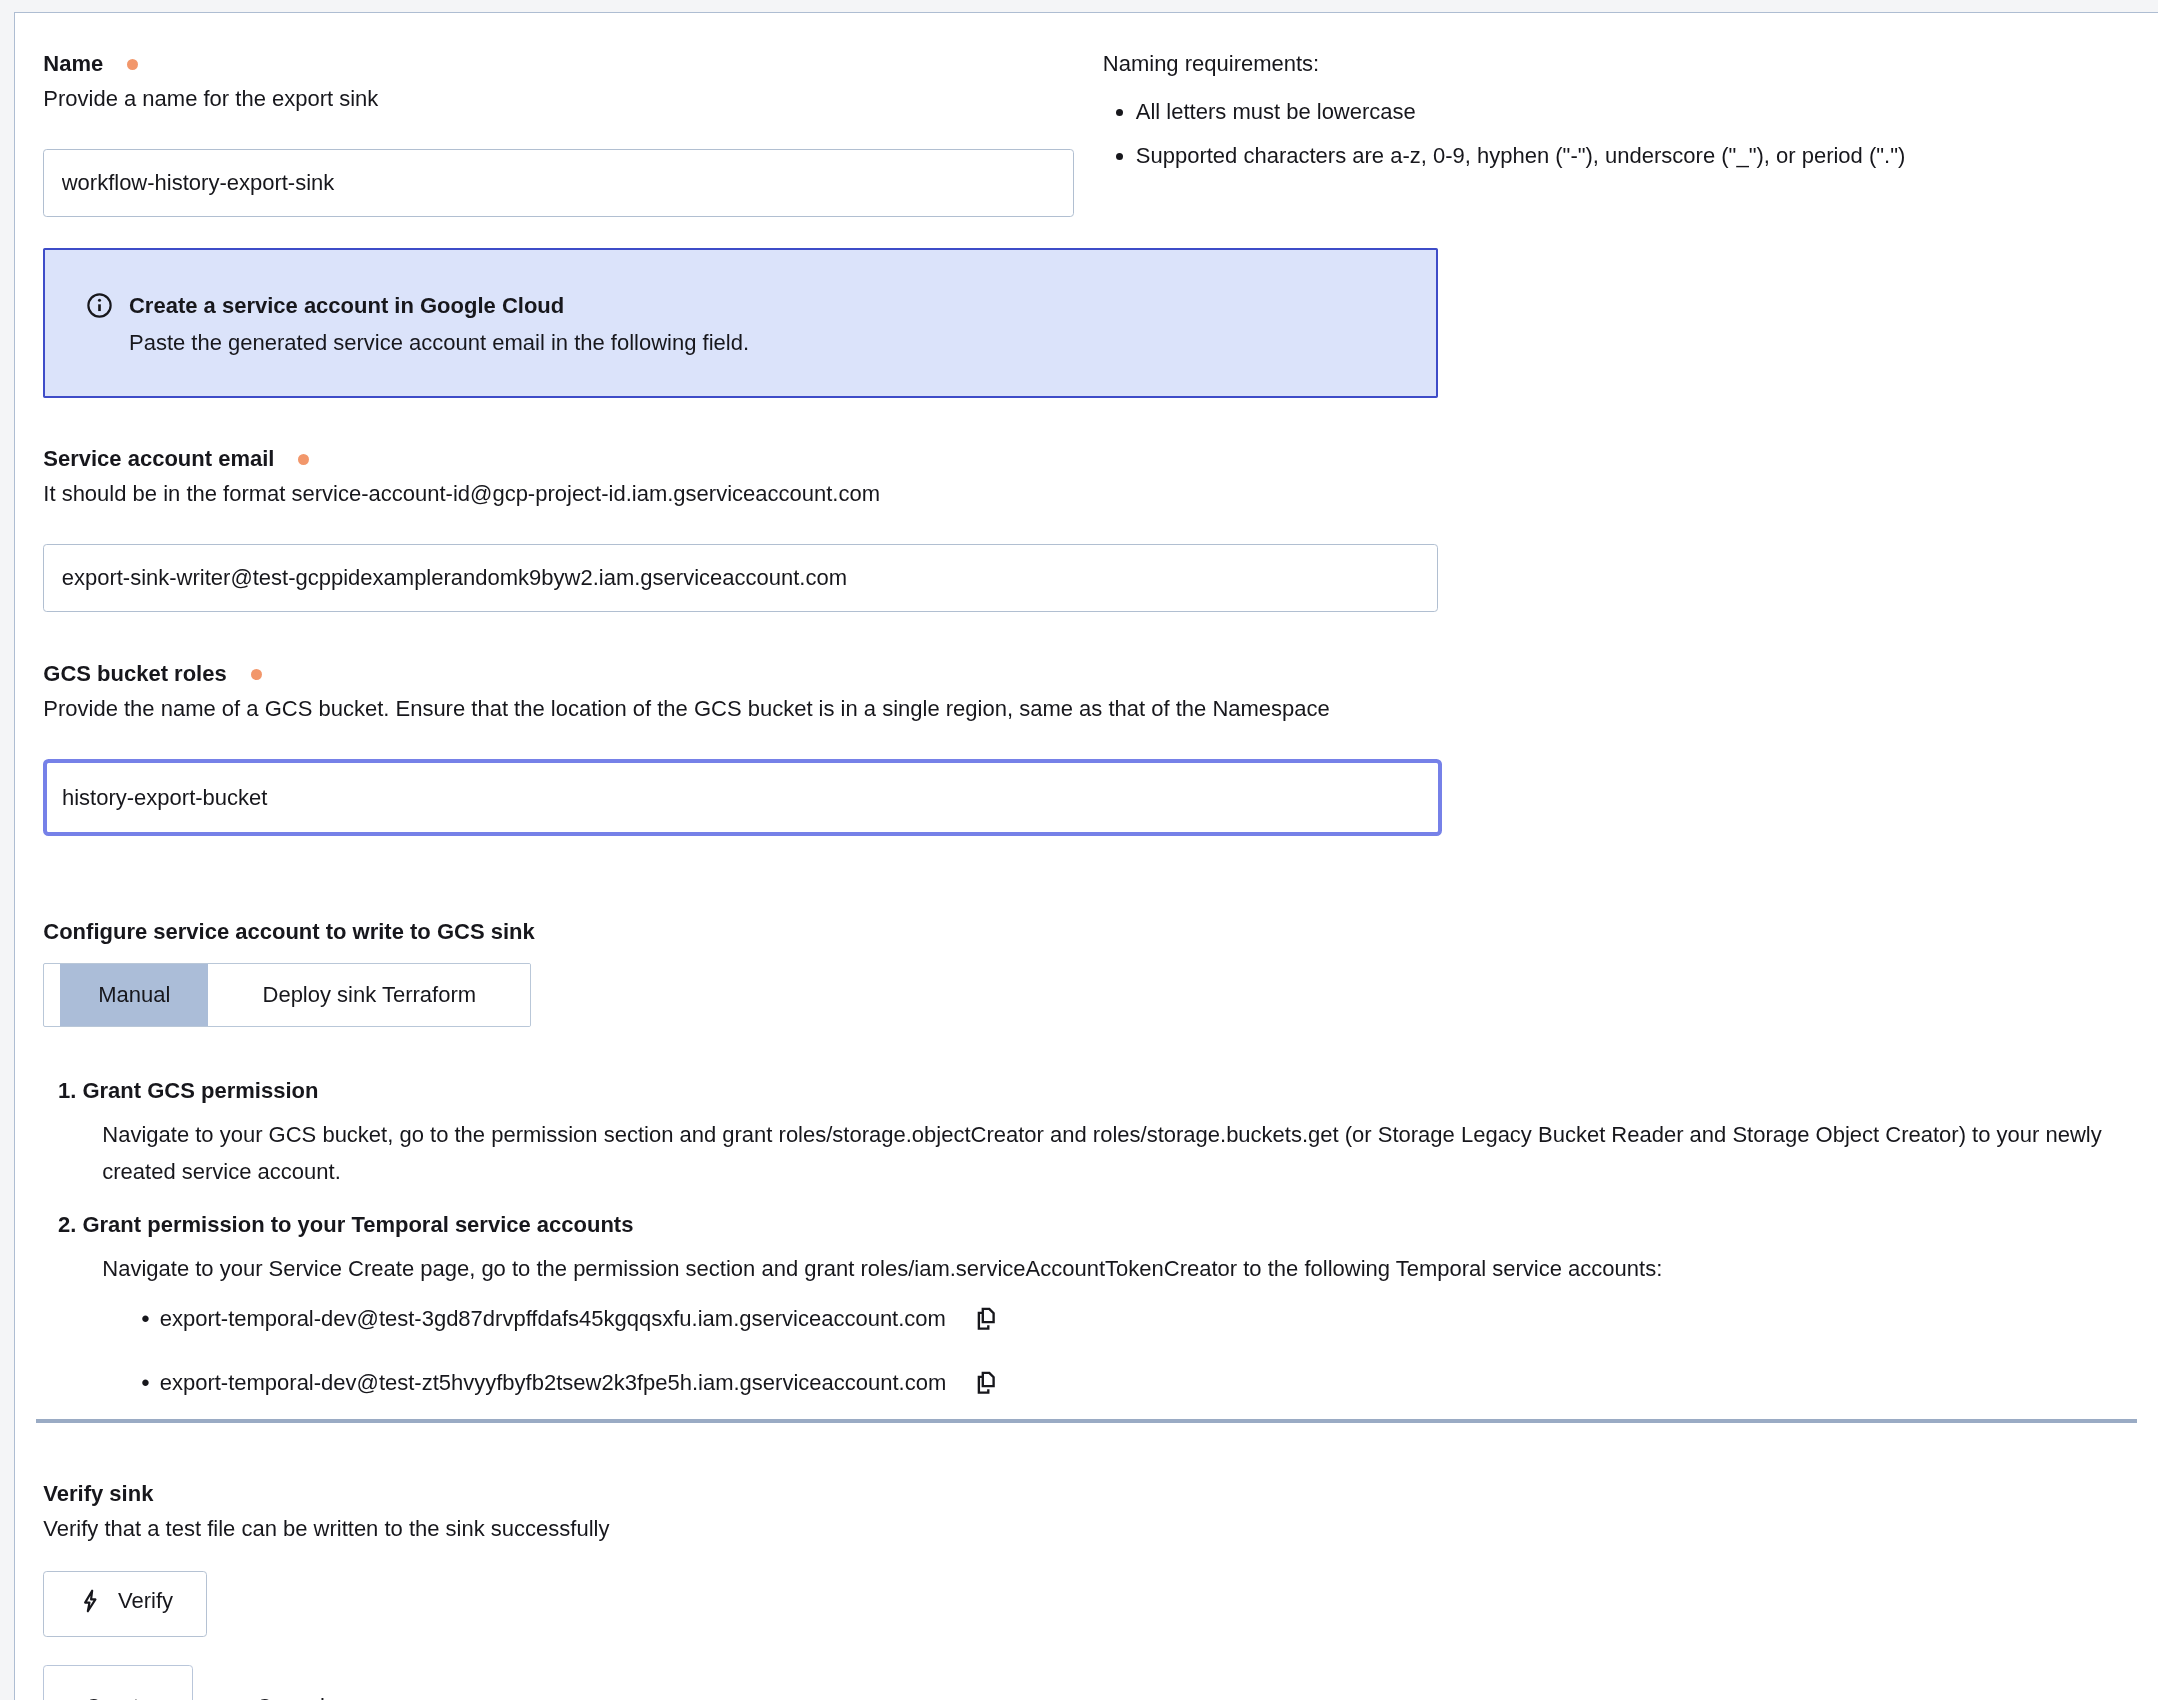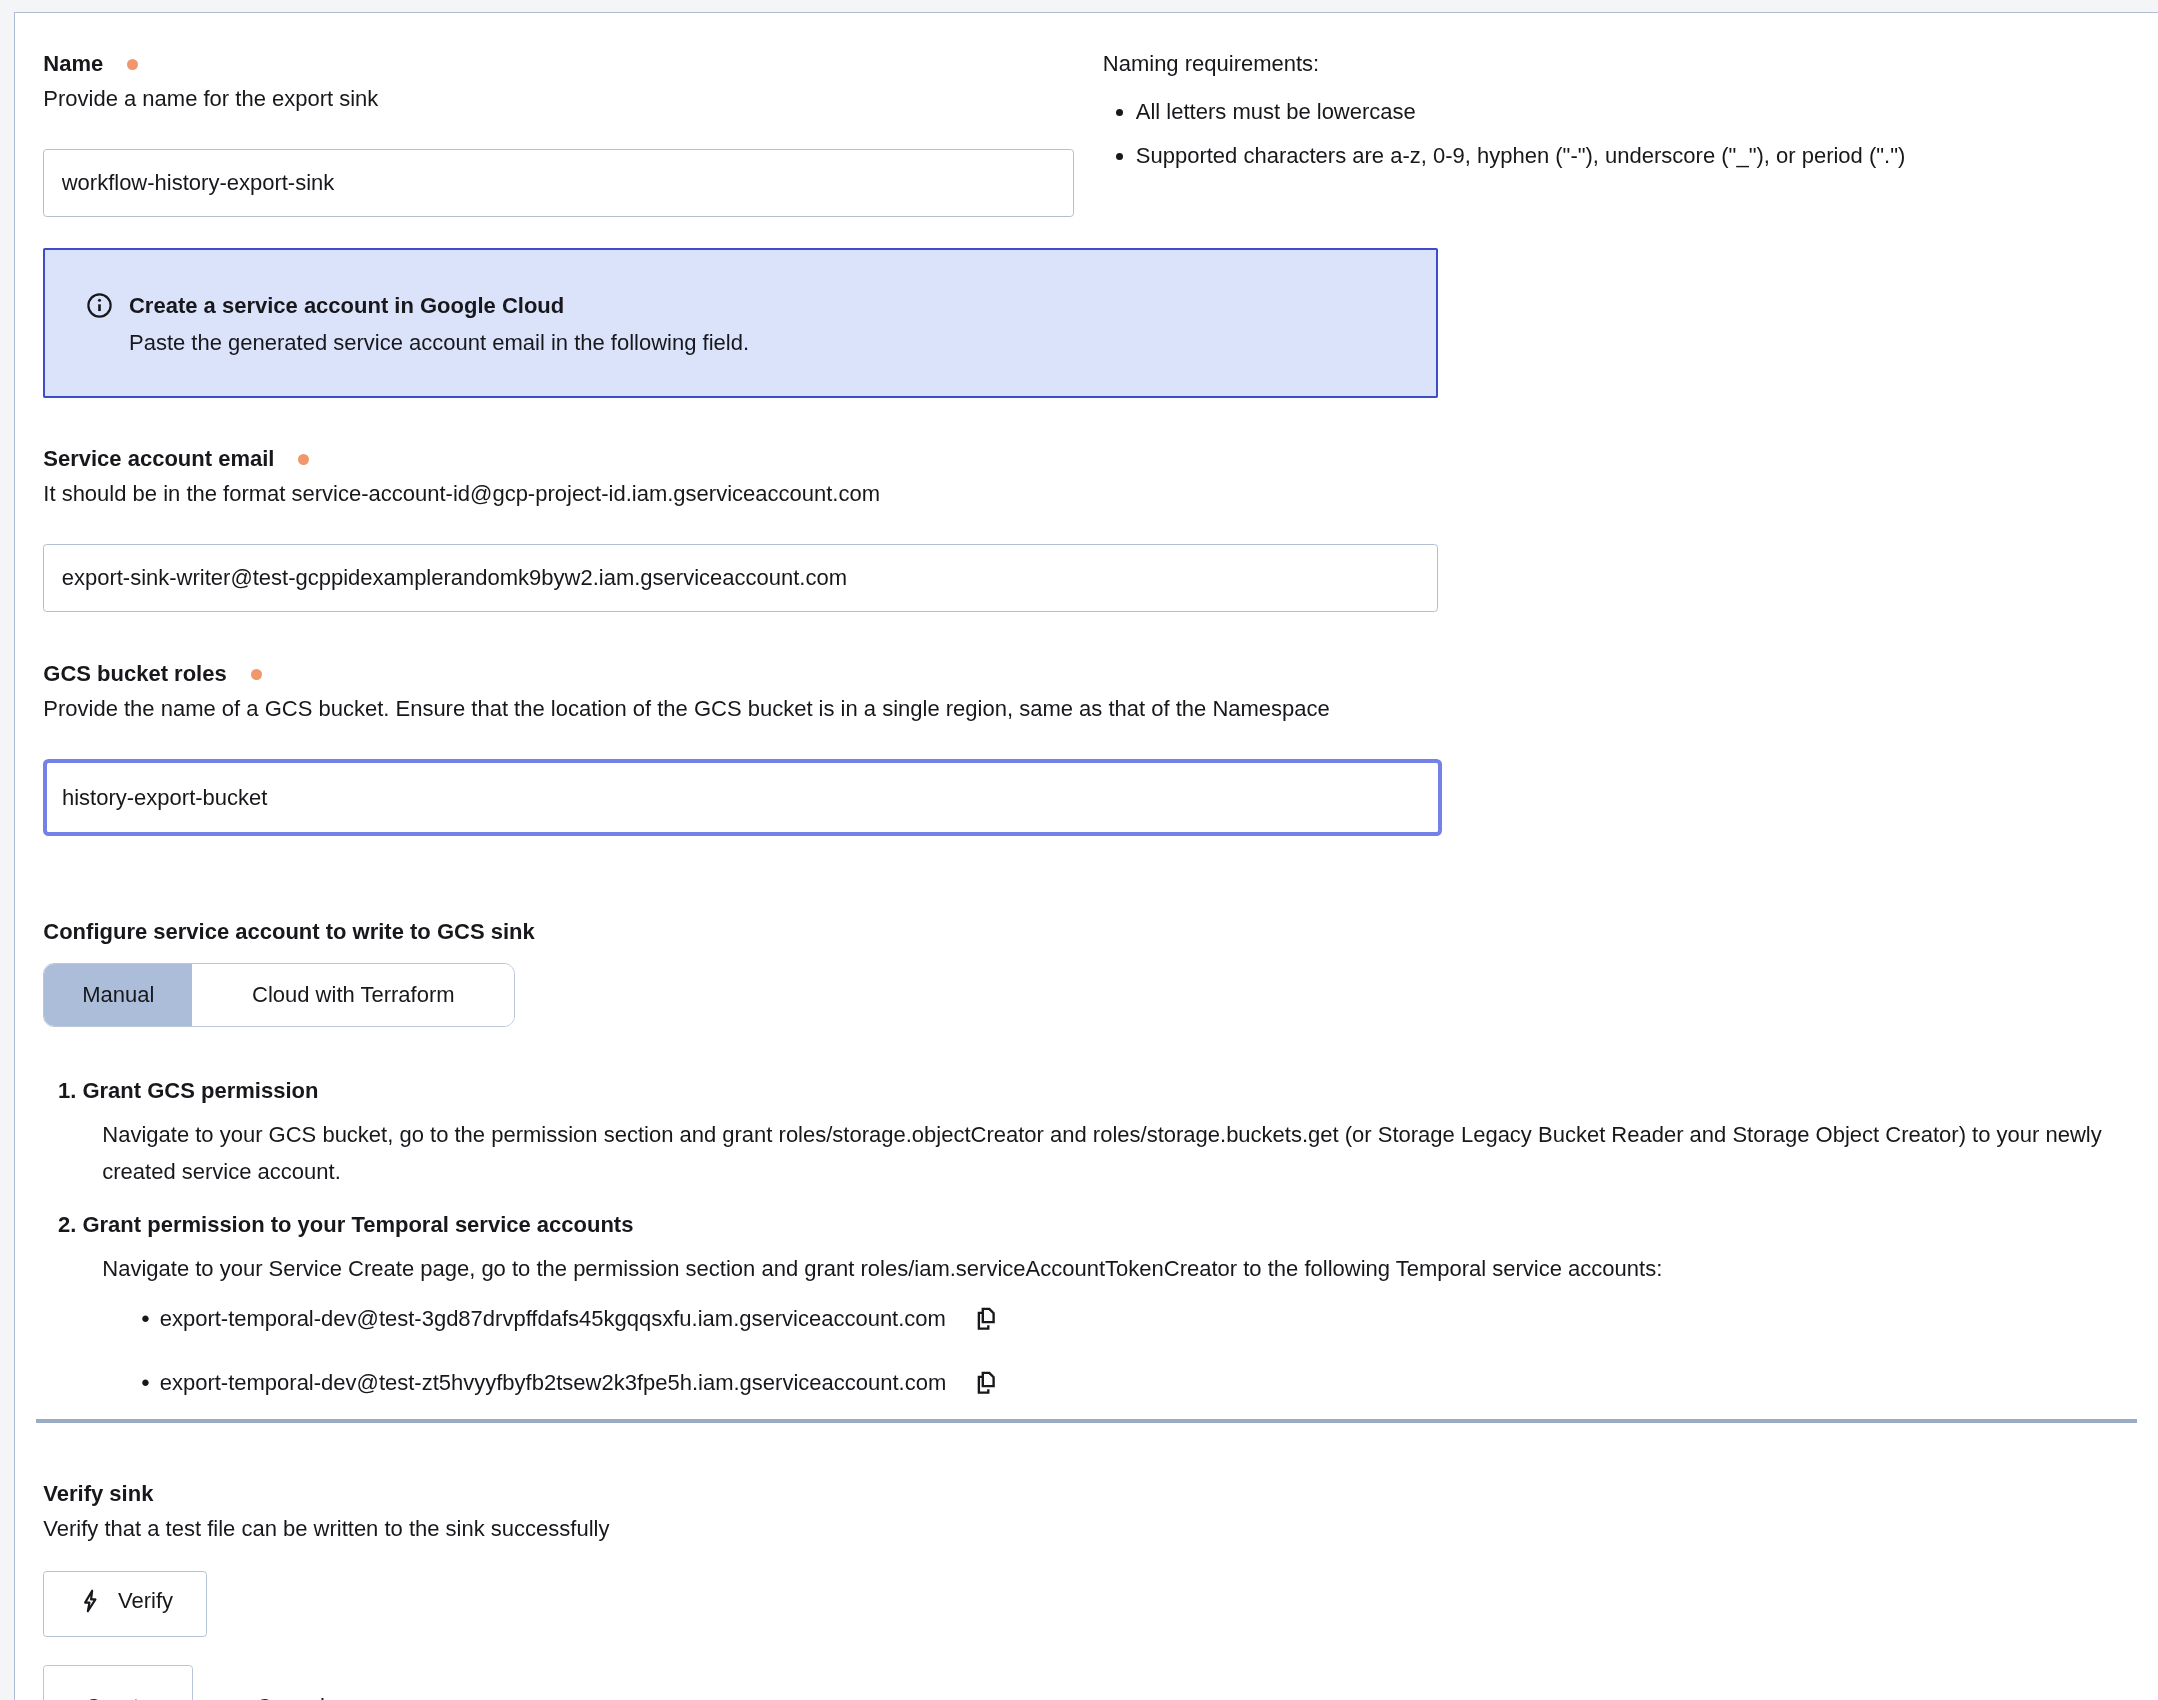--- a/index.html
+++ b/index.html
@@ -79,23 +79,24 @@
   .mt-48 { margin-top: 44px; }
   .input-gap { margin-top: 28.5px; }
   .input-gap-sm { margin-top: 22px; }
 
   
   .section-heading { margin-top: 78px; font-weight: 700; line-height: 35px; }
   .tabs {
     margin-top: 13.8px;
     display: inline-flex;
     border: 1.4px solid #b9c7d8;
-    border-radius: 11px;
+    border-radius: 2px;
     height: 64px;
     overflow: hidden;
+    padding-left: 16px;
   }
   .tab {
     display: flex; align-items: center; justify-content: center;
     height: 100%; cursor: pointer; background: #fff;
   }
   .tab.selected { background: #abbdd8; }
   .tab.t-manual { width: 148px; }
   .tab.t-terraform { width: 322px; }
 
   .step-title { margin: 46px 0 0 14.7px; font-weight: 700; line-height: 35px; }
@@ -208,21 +209,21 @@
   <input class="text-input focused input-gap-sm" type="text" value="history-export-bucket" style="">
 
   
   <div class="section-heading">Configure service account to write to GCS sink</div>
 
   <div class="tabs">
     <div class="tab t-manual selected">
       <span>Manual</span>
     </div>
     <div class="tab t-terraform">
-      <span>Cloud with Terraform</span>
+      <span>Deploy sink Terraform</span>
     </div>
   </div>
 
   <div class="step-title">1. Grant GCS permission</div>
   <div class="step-body"><span>Navigate to your GCS bucket, go to the permission section and grant </span><b>roles/storage.objectCreator and roles/storage.buckets.get (or Storage Legacy Bucket Reader and Storage Object Creator)</b><span> to your newly created service account.</span></div>
 
   <div class="step-title second">2. Grant permission to your Temporal service accounts</div>
   <div class="step-body"><span>Navigate to your Service Create page, go to the permission section and grant </span><b>roles/iam.serviceAccountTokenCreator</b><span> to the following Temporal service accounts:</span></div>
 
   <div class="sa-row first">

